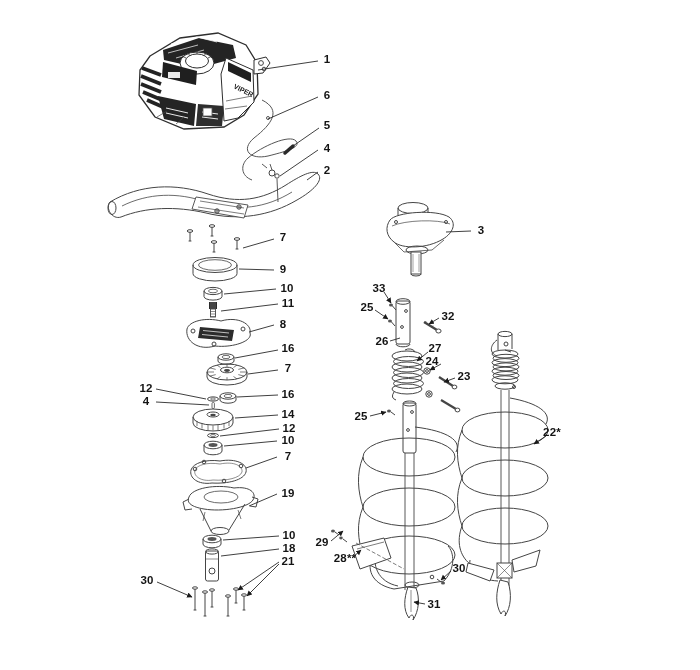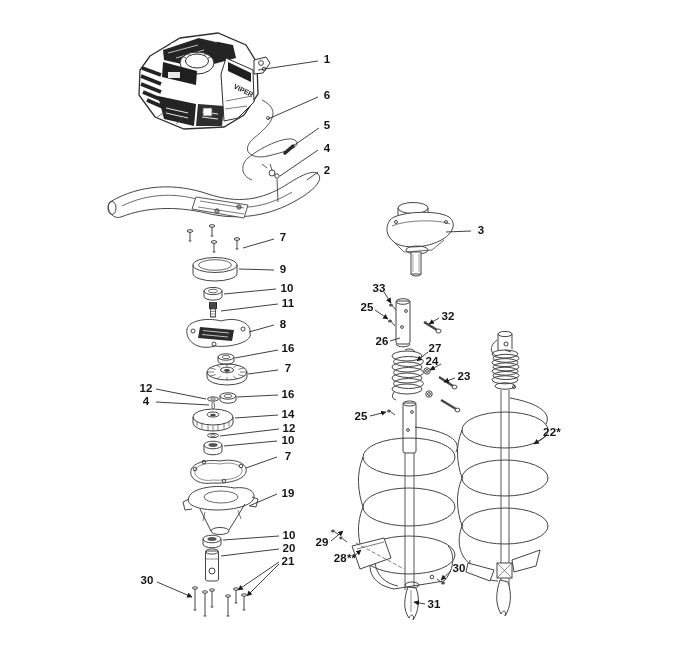--- a/index.html
+++ b/index.html
@@ -434,21 +434,21 @@
 <div class="callout" style="left:288px;top:368px">7</div>
 <div class="callout" style="left:146px;top:388px">12</div>
 <div class="callout" style="left:146px;top:401px">4</div>
 <div class="callout" style="left:288px;top:394px">16</div>
 <div class="callout" style="left:288px;top:414px">14</div>
 <div class="callout" style="left:289px;top:428px">12</div>
 <div class="callout" style="left:288px;top:440px">10</div>
 <div class="callout" style="left:288px;top:456px">7</div>
 <div class="callout" style="left:288px;top:493px">19</div>
 <div class="callout" style="left:289px;top:535px">10</div>
-<div class="callout" style="left:289px;top:548px">20</div>
+<div class="callout" style="left:289px;top:548px">18</div>
 <div class="callout" style="left:288px;top:561px">21</div>
 <div class="callout" style="left:147px;top:580px">30</div>
 <div class="callout" style="left:481px;top:230px">3</div>
 <div class="callout" style="left:379px;top:288px">33</div>
 <div class="callout" style="left:367px;top:307px">25</div>
 <div class="callout" style="left:448px;top:316px">32</div>
 <div class="callout" style="left:382px;top:341px">26</div>
 <div class="callout" style="left:435px;top:348px">27</div>
 <div class="callout" style="left:432px;top:361px">24</div>
 <div class="callout" style="left:464px;top:376px">23</div>

